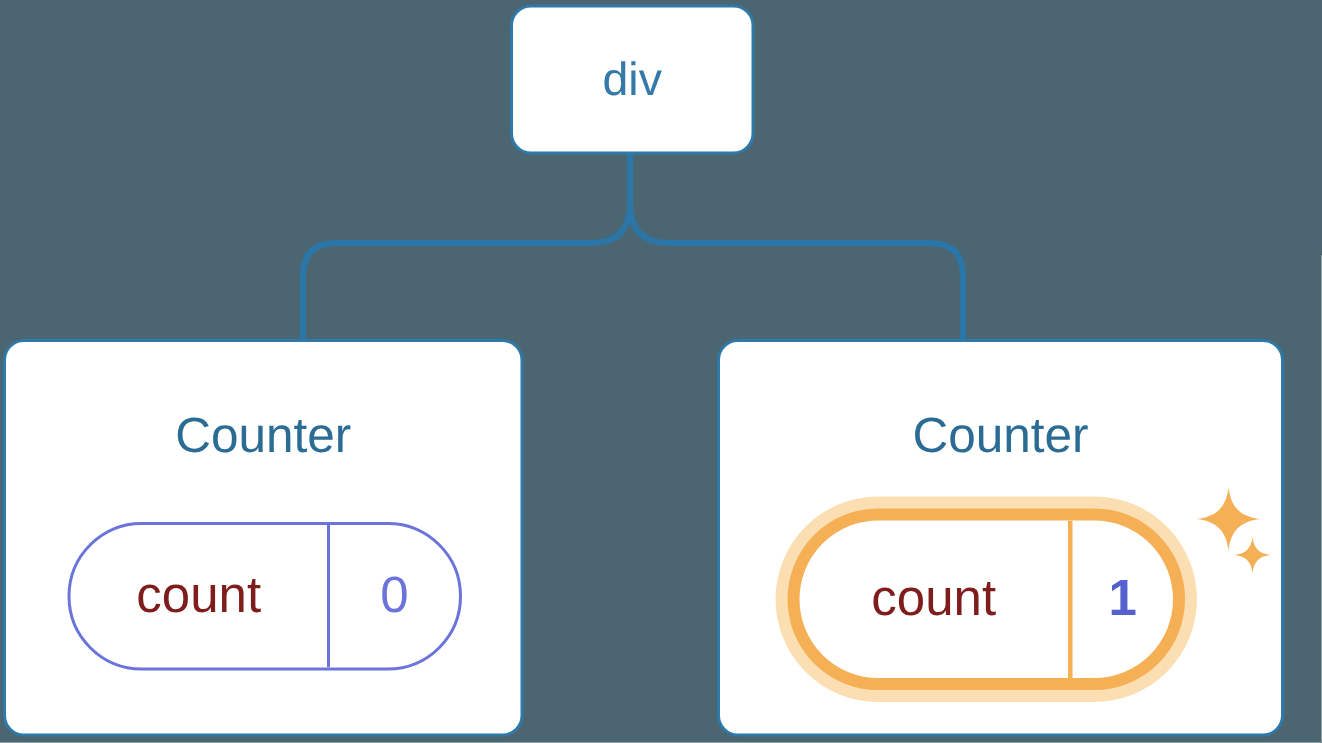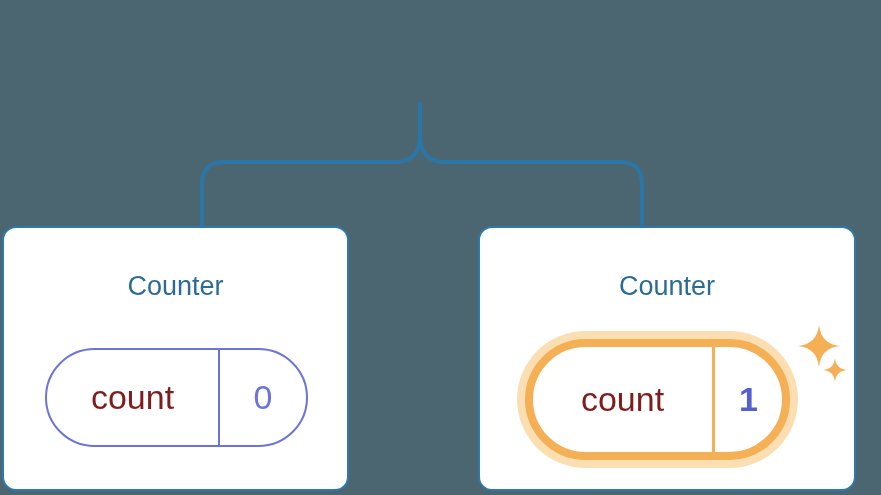--- a/index.html
+++ b/index.html
@@ -46,21 +46,21 @@
     border: 2.5px solid #2E79A9;
     border-radius: 14px;
   }
   .card-left  { left: 2px;   width: 347px; }
   .card-right { left: 478px; width: 378px; }
   .card-title {
     position: absolute;
     left: 0; top: 43px;
     width: 100%;
     text-align: center;
-    font-size: 27px;
+    font-size: 33px;
     font-weight: 500;
     color: #2B6C94;
   }
   .pill {
     position: absolute;
     box-sizing: border-box;
     display: flex;
     align-items: stretch;
     overflow: hidden;
   }
@@ -113,20 +113,23 @@
 </head>
 <body>
 
 <div class="stage">
 
   <svg class="connectors" viewBox="0 0 881 495" xmlns="http://www.w3.org/2000/svg">
     <path d="M420 102 L420 136 Q420 162 394 162 L224 162 Q202 162 202 184 L202 227"></path>
     <path d="M420 102 L420 136 Q420 162 446 162 L620 162 Q642 162 642 184 L642 227"></path>
   </svg>
 
+  <div class="node-div">
+    <span>div</span>
+  </div>
 
   <div class="card card-left">
     <div class="card-title">Counter</div>
     <div class="pill pill-plain">
       <div class="pill-key">count</div>
       <div class="pill-divider purple-divider"></div>
       <div class="pill-value">0</div>
     </div>
   </div>
 

